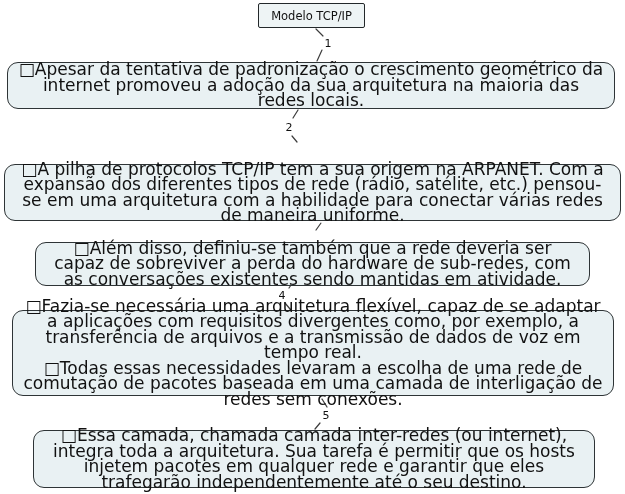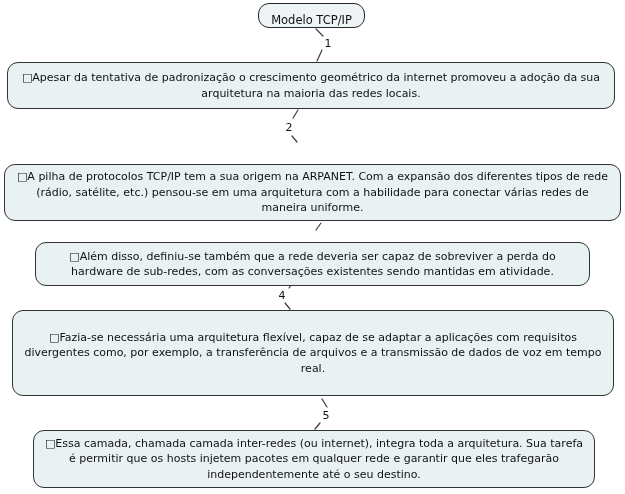--- a/index.html
+++ b/index.html
@@ -18,33 +18,33 @@
     position: absolute; left: 0; top: 0;
     width: 625px; height: 494px;
     pointer-events: none;
   }
   .root-node {
     position: absolute;
     left: 258px; top: 3px; width: 107px; height: 25px;
     box-sizing: border-box;
     background: #eef4f5;
     border: 1.4px solid #23282a;
-    border-radius: 11px;
-    display: flex; align-items: flex-end; justify-content: center;
+    border-radius: 2px;
+    display: flex; align-items: center; justify-content: center;
     font-size: 11.5px; color: #111111;
     cursor: pointer;
   }
   .node {
     position: absolute;
     box-sizing: border-box;
     background: #e9f1f3;
     border: 1.2px solid #2e3436;
     border-radius: 11px;
     color: #111111;
-    font-size: 11px;
+    font-size: 17px;
     line-height: 15.5px;
     text-align: center;
     display: flex; flex-direction: column; justify-content: center;
     padding: 2px 10px;
     cursor: pointer;
   }
   .node p { margin: 0; width: 100%; }
   .b1 { left: 7px;  top: 62px;  width: 608px; height: 47px; }
   .b2 { left: 4px;  top: 143px; width: 617px; height: 57px; margin-top: 21px; }
   .b3 { left: 35px; top: 242px; width: 555px; height: 44px; }
@@ -100,19 +100,20 @@
   <div class="node b2">
     <p>□A pilha de protocolos TCP/IP tem a sua origem na ARPANET. Com a expansão dos diferentes tipos de rede (rádio, satélite, etc.) pensou-se em uma arquitetura com a habilidade para conectar várias redes de maneira uniforme.</p>
   </div>
 
   <div class="node b3">
     <p>□Além disso, definiu-se também que a rede deveria ser capaz de sobreviver a perda do hardware de sub-redes, com as conversações existentes sendo mantidas em atividade.</p>
   </div>
 
   <div class="node b4">
     <p>□Fazia-se necessária uma arquitetura flexível, capaz de se adaptar a aplicações com requisitos divergentes como, por exemplo, a transferência de arquivos e a transmissão de dados de voz em tempo real.</p>
+    <p>□Todas essas necessidades levaram a escolha de uma rede de comutação de pacotes baseada em uma camada de interligação de redes sem conexões.</p>
   </div>
 
   <div class="node b5">
     <p>□Essa camada, chamada camada inter-redes (ou internet), integra toda a arquitetura. Sua tarefa é permitir que os hosts injetem pacotes em qualquer rede e garantir que eles trafegarão independentemente até o seu destino.</p>
   </div>
 
 </div>
 
 </body></html>

